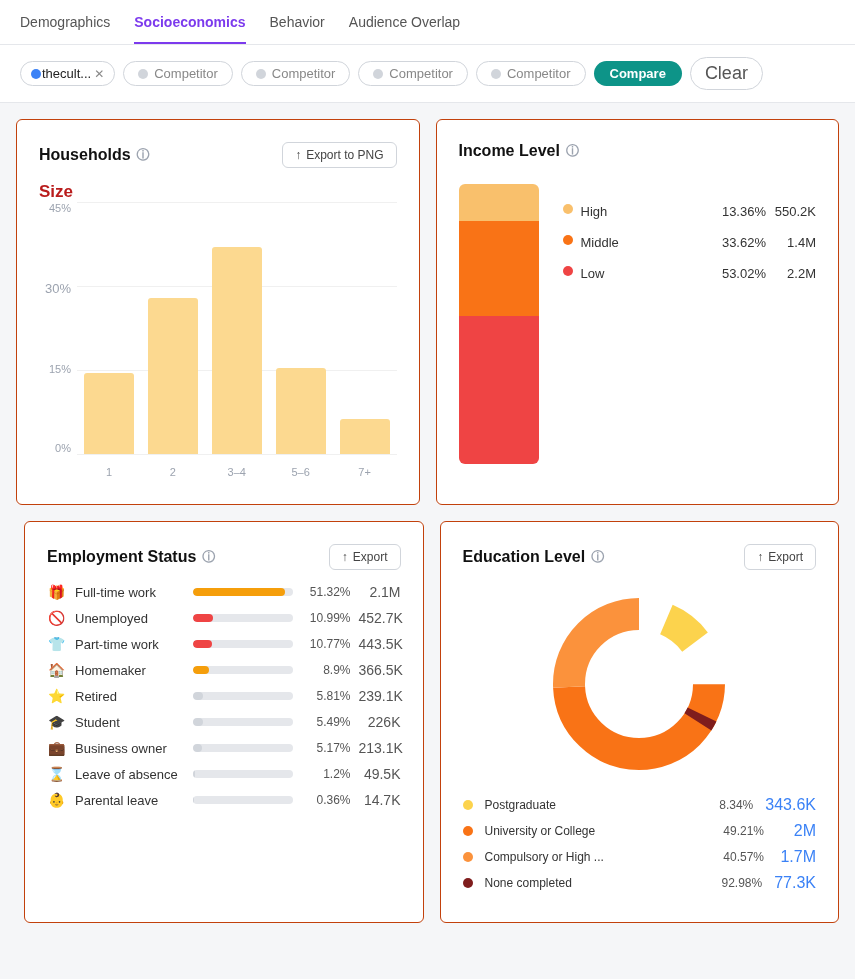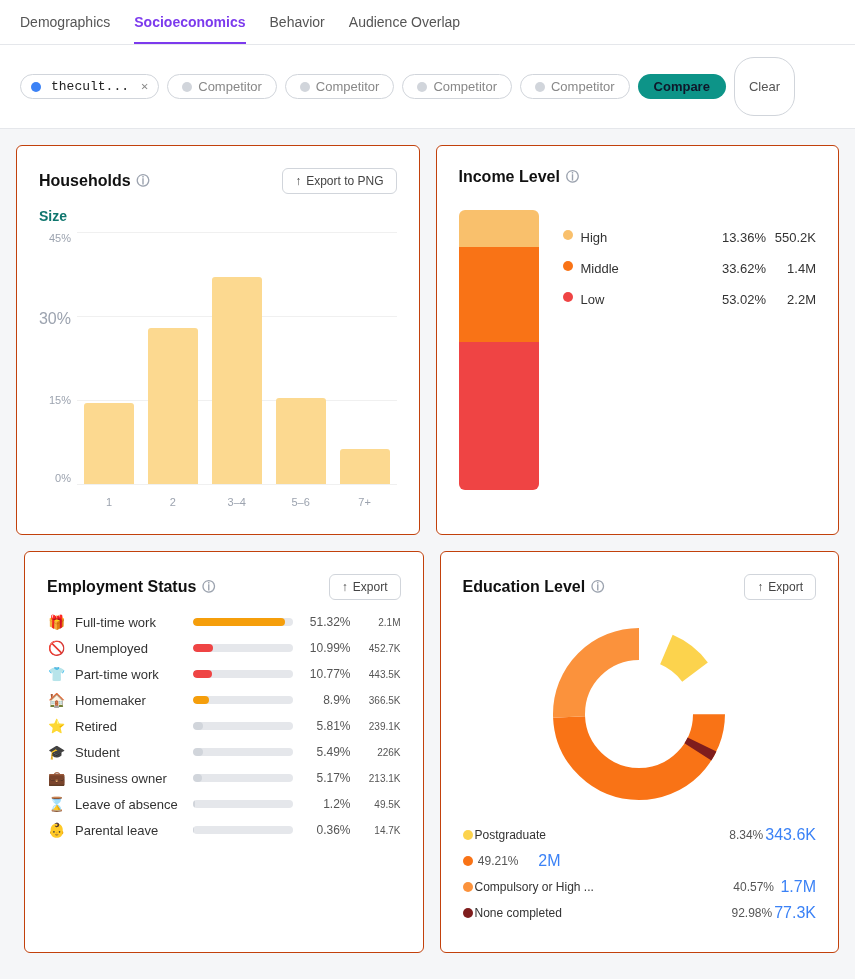--- a/index.html
+++ b/index.html
@@ -38,27 +38,26 @@
       display: flex;
       align-items: center;
       gap: 8px;
       padding: 12px 20px;
       background: #fff;
       border-bottom: 1px solid #e5e7eb;
     }
     .audience-chip {
       display: flex;
       align-items: center;
-      gap: 10px;
+      gap: 1px;
       background: #fff;
       border: 1px solid #d1d5db;
       border-radius: 20px;
       padding: 4px 10px;
       font-size: 13px;
-      font-family: Liberation Mono, monospace;
     }
     .chip-dot {
       width: 10px; height: 10px;
       border-radius: 50%;
       background: #3b82f6;
     }
     .chip-close {
       cursor: pointer;
       color: #888;
       font-size: 12px;
@@ -76,34 +75,34 @@
       color: #888;
       cursor: pointer;
     }
     .competitor-dot {
       width: 10px; height: 10px;
       border-radius: 50%;
       background: #d1d5db;
     }
     .compare-btn {
       background: #0d9488;
-      color: #0f172a;
+      color: #ffffff;
       border: none;
       border-radius: 20px;
       padding: 5px 16px;
       font-size: 13px;
       cursor: pointer;
       font-weight: 600;
     }
     .clear-btn {
       background: #fff;
       border: 1px solid #d1d5db;
       border-radius: 20px;
-      padding: 21px 14px;
-      font-size: 13px;
+      padding: 5px 14px;
+      font-size: 18px;
       cursor: pointer;
       color: #555;
     }
 
     
     .main-content {
       padding: 16px;
       display: flex;
       flex-direction: column;
       gap: 16px;
@@ -155,24 +154,23 @@
     }
     .households-card {
       flex: 1;
     }
     .income-card {
       flex: 1;
     }
 
     
     .chart-label {
-      font-size: 14px;
+      font-size: 17px;
       font-weight: 600;
-      color: #0f766e;
-      margin-bottom: 8px;
+      color: #b91c1c;
     }
 
     
     .income-content {
       display: flex;
       gap: 24px;
       align-items: flex-start;
       padding-top: 10px;
     }
     .income-bar-container {
@@ -247,42 +245,42 @@
     }
     .emp-pct {
       width: 50px;
       text-align: right;
       font-size: 12px;
       color: #555;
     }
     .emp-count {
       width: 42px;
       text-align: right;
-      font-size: 10px;
+      font-size: 14px;
       color: #555;
     }
 
     
     .donut-container {
       display: flex;
       flex-direction: column;
       align-items: center;
     }
     .donut-svg {
       width: 200px;
       height: 200px;
     }
     .edu-legend {
       width: 100%;
       margin-top: 12px;
     }
     .edu-legend-item {
       display: flex;
       align-items: center;
-      gap: 2px;
+      gap: 12px;
       margin-bottom: 8px;
     }
     .edu-dot {
       width: 10px; height: 10px;
       border-radius: 50%;
       flex-shrink: 0;
     }
     .edu-label { flex: 1; font-size: 12px; color: #333; }
     .edu-pct { font-size: 12px; color: #555; min-width: 44px; text-align: right; }
     .edu-val { font-size: 16px; color: #3b82f6; min-width: 40px; text-align: right; }
@@ -337,21 +335,21 @@
           <span>↑</span>
           <span>Export to PNG</span>
         </button>
       </div>
       <div class="chart-label">Size</div>
 
       <div style="position:relative; height:280px; padding-left:40px; padding-bottom:28px;">
 
         <div style="position:absolute;left:0;top:0;bottom:28px;width:38px;display:flex;flex-direction:column;justify-content:space-between;align-items:flex-end;padding-right:6px;">
           <span style="font-size:11px;color:#9ca3af;">45%</span>
-          <span style="font-size:16px;color:#9ca3af;">30%</span>
+          <span style="font-size:13px;color:#9ca3af;">30%</span>
           <span style="font-size:11px;color:#9ca3af;">15%</span>
           <span style="font-size:11px;color:#9ca3af;">0%</span>
         </div>
 
         <div style="position:absolute;left:38px;right:0;top:0;bottom:28px;">
           <div style="position:absolute;top:0%;left:0;right:0;border-top:1px solid #f0f0f0;"></div>
           <div style="position:absolute;top:33.3%;left:0;right:0;border-top:1px solid #f0f0f0;"></div>
           <div style="position:absolute;top:66.6%;left:0;right:0;border-top:1px solid #f0f0f0;"></div>
           <div style="position:absolute;top:99.9%;left:0;right:0;border-top:1px solid #f0f0f0;"></div>
         </div>
@@ -542,20 +540,21 @@
         </svg>
         <div class="edu-legend" id="edu-legend">
             <div class="edu-legend-item">
     <span class="edu-dot" style="background:#fcd34d;"></span>
     <span class="edu-label">Postgraduate</span>
     <span class="edu-pct">8.34%</span>
     <span class="edu-val">343.6K</span>
   </div>
             <div class="edu-legend-item">
     <span class="edu-dot" style="background:#f97316;"></span>
+    <span class="edu-label">University or College</span>
     <span class="edu-pct">49.21%</span>
     <span class="edu-val">2M</span>
   </div>
             <div class="edu-legend-item">
     <span class="edu-dot" style="background:#fb923c;"></span>
     <span class="edu-label">Compulsory or High ...</span>
     <span class="edu-pct">40.57%</span>
     <span class="edu-val">1.7M</span>
   </div>
             <div class="edu-legend-item">

